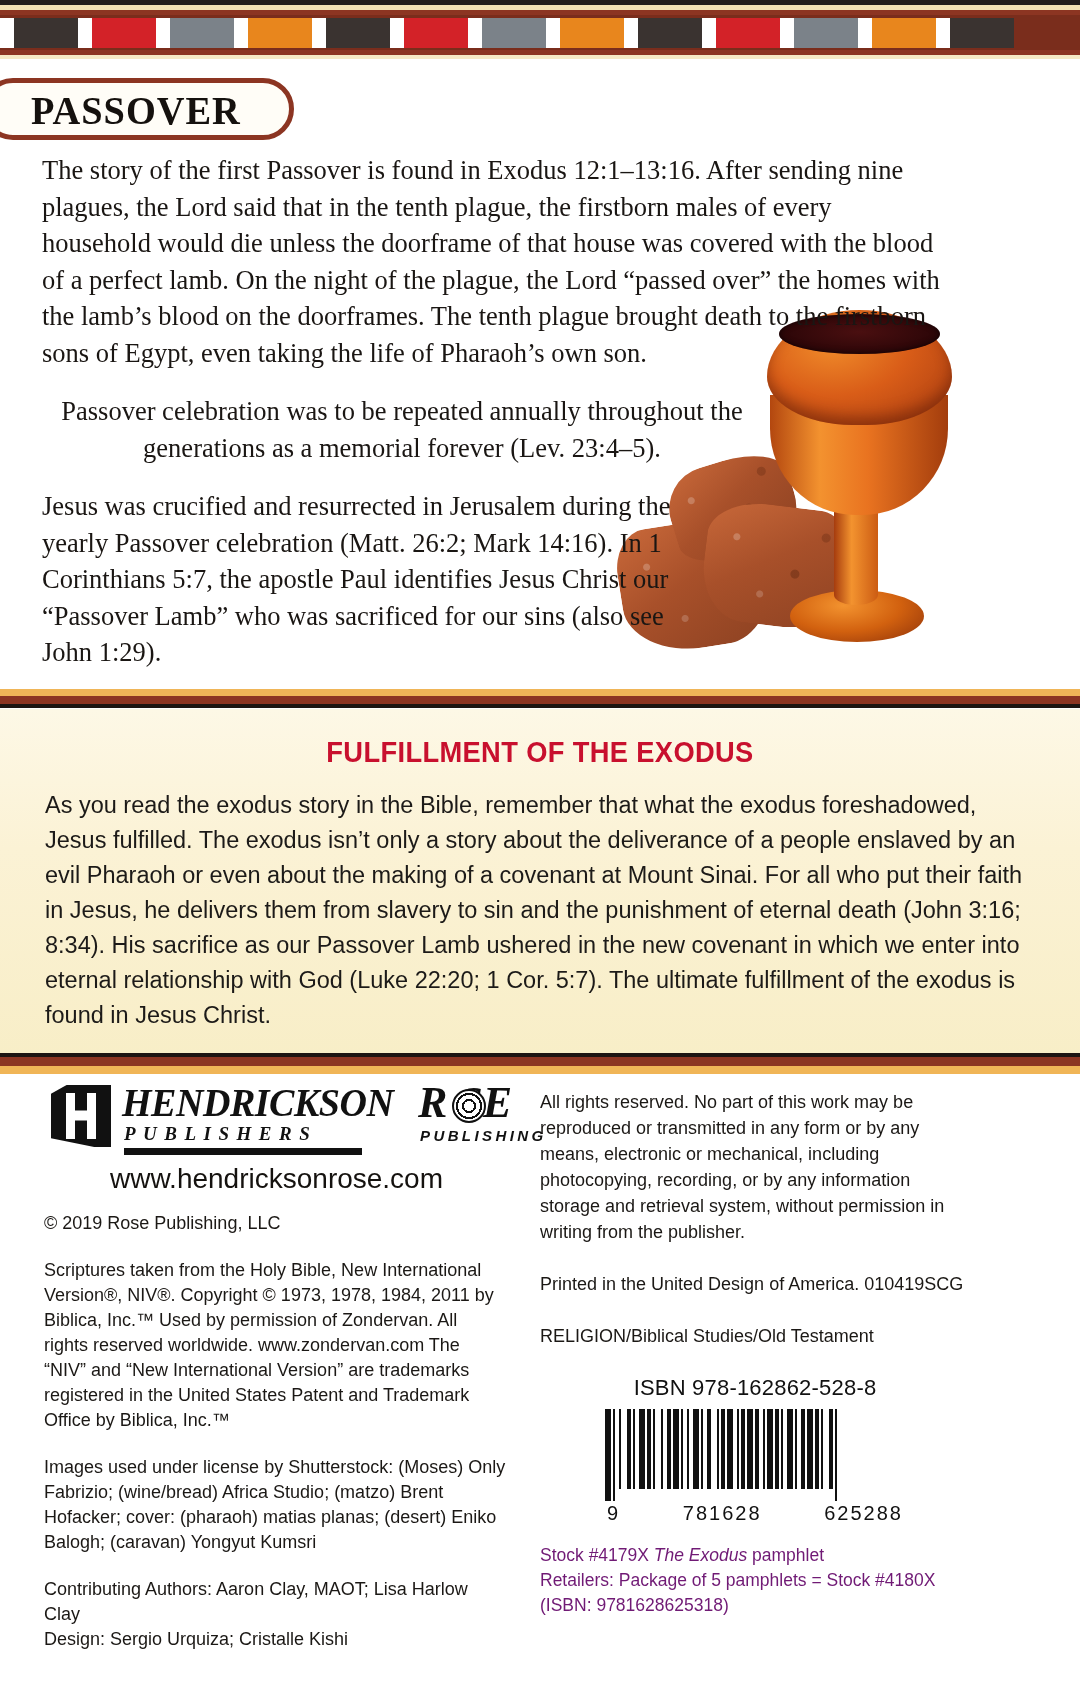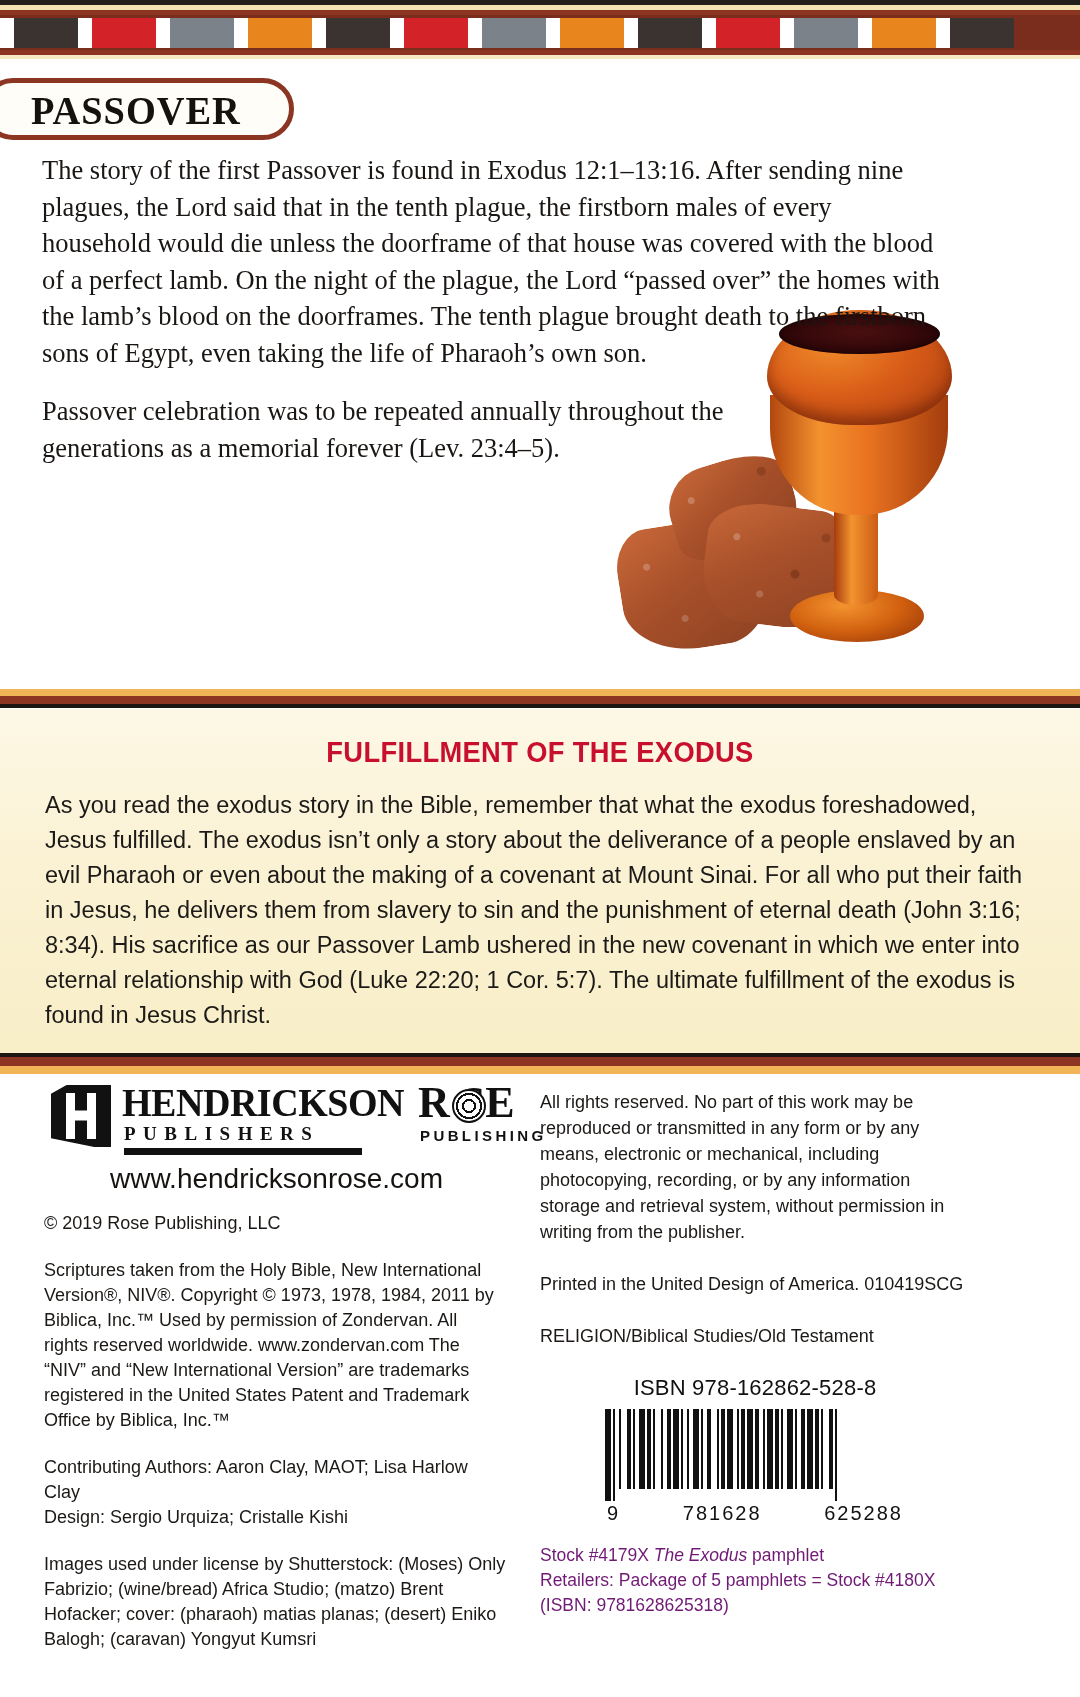--- a/index.html
+++ b/index.html
@@ -43,21 +43,21 @@
   }
 
   
   .serifbody{
     position:absolute;left:42px;top:152px;width:900px;
     font-family:"Liberation Serif",serif;
     font-size:26.5px;line-height:36.5px;color:#1a1613;
   }
   .serifbody p{margin:0 0 22px 0;}
   .p1{width:898px;}
-  .p2{width:720px;}
+  .p2{width:720px;text-align:center;}
   .p3{width:660px;}
 
   
   .artwrap{position:absolute;left:612px;top:300px;width:360px;height:400px;}
   .cup-bowl{
     position:absolute;left:155px;top:10px;width:185px;height:115px;
     background:radial-gradient(ellipse at 35% 30%, #f08b2a 0%, #d95d18 45%, #a63a10 100%);
     border-radius:50% 50% 46% 46%/58% 58% 42% 42%;
     box-shadow:inset 0 -8px 14px rgba(90,25,5,.5);
   }
@@ -121,21 +121,21 @@
   .sec-body{
     position:absolute;left:44px;top:78px;width:990px;
     font-family:"Liberation Sans",sans-serif;
     font-size:23.5px;line-height:35px;color:#1c1a18;
   }
   .sec-body p{margin:1px;}
 
   
   .footer{position:absolute;left:0;top:1075px;width:1080px;height:622px;background:#fff;}
 
-  .logos{position:absolute;left:48px;top:0px;width:470px;height:110px;}
+  .logos{position:absolute;left:48px;top:0px;width:470px;height:110px;font-style:italic;}
   .hlogo-mark{
     position:absolute;left:3px;top:10px;width:60px;height:62px;background:#111;
     clip-path:polygon(0% 14%,26% 0%,100% 0%,100% 100%,72% 100%,0% 86%);
   }
   .hlogo-h{
     position:absolute;left:18px;top:18px;width:30px;height:46px;
     background:#fff;
     clip-path:polygon(0 0,30% 0,30% 38%,70% 38%,70% 0,100% 0,100% 100%,70% 100%,70% 60%,30% 60%,30% 100%,0 100%);
   }
   .hlogo-name{
@@ -256,20 +256,21 @@
     <div class="cup-foot"></div>
     <div class="cup-stem"></div>
     <div class="cup-body"></div>
     <div class="cup-bowl"></div>
     <div class="cup-wine"></div>
   </div>
 
   <div class="serifbody">
     <p class="p1">The story of the first Passover is found in Exodus 12:1–13:16. After sending nine plagues, the Lord said that in the tenth plague, the firstborn males of every household would die unless the doorframe of that house was covered with the blood of a perfect lamb. On the night of the plague, the Lord “passed over” the homes with the lamb’s blood on the doorframes. The tenth plague brought death to the firstborn sons of Egypt, even taking the life of Pharaoh’s own son.</p>
     <p class="p2">Passover celebration was to be repeated annually throughout the generations as a memorial forever (Lev. 23:4–5).</p>
+    <p class="p3">Jesus was crucified and resurrected in Jerusalem during the yearly Passover celebration (Matt. 26:2; Mark 14:16). In 1 Corinthians 5:7, the apostle Paul identifies Jesus Christ our “Passover Lamb” who was sacrificed for our sins (also see John 1:29).</p>
   </div>
 
   <div class="divider" style="top:689px;">
     <div class="d-cream"></div>
       <div class="d-rust"></div>
       <div class="d-dark"></div>
   </div>
 
   <div class="creamsec">
     <div class="sec-title">FULFILLMENT OF THE EXODUS</div>
@@ -295,23 +296,23 @@
       <div class="rlogo-name">R SE</div>
       <div class="rlogo-rose"></div>
       <div class="rlogo-sub">PUBLISHING</div>
     </div>
 
     <div class="website">www.hendricksonrose.com</div>
 
     <div class="leftcol">
       <p class="blk-t copyline">© 2019 Rose Publishing, LLC</p>
       <p class="blk-t">Scriptures taken from the Holy Bible, New International Version®, NIV®. Copyright © 1973, 1978, 1984, 2011 by Biblica, Inc.™ Used by permission of Zondervan. All rights reserved worldwide. www.zondervan.com The “NIV” and “New International Version” are trademarks registered in the United States Patent and Trademark Office by Biblica, Inc.™</p>
+      <p class="blk-t">Images used under license by Shutterstock: (Moses) Only Fabrizio; (wine/bread) Africa Studio; (matzo) Brent Hofacker; cover: (pharaoh) matias planas; (desert) Eniko Balogh; (caravan) Yongyut Kumsri</p>
       <p class="blk-t" style="white-space:pre-line;">Contributing Authors: Aaron Clay, MAOT; Lisa Harlow Clay
 Design: Sergio Urquiza; Cristalle Kishi</p>
-      <p class="blk-t">Images used under license by Shutterstock: (Moses) Only Fabrizio; (wine/bread) Africa Studio; (matzo) Brent Hofacker; cover: (pharaoh) matias planas; (desert) Eniko Balogh; (caravan) Yongyut Kumsri</p>
     </div>
 
     <div class="rightcol">
       <p class="blk-t">All rights reserved. No part of this work may be reproduced or transmitted in any form or by any means, electronic or mechanical, including photocopying, recording, or by any information storage and retrieval system, without permission in writing from the publisher.</p>
       <p class="blk-t">Printed in the United Design of America.  010419SCG</p>
       <p class="blk-t subjline">RELIGION/Biblical Studies/Old Testament</p>
       <div class="isbn">ISBN 978-162862-528-8</div>
       <div class="barcodewrap">
         <div class="barcode" id="barcode">
             <i style="width: 6px;"></i>

